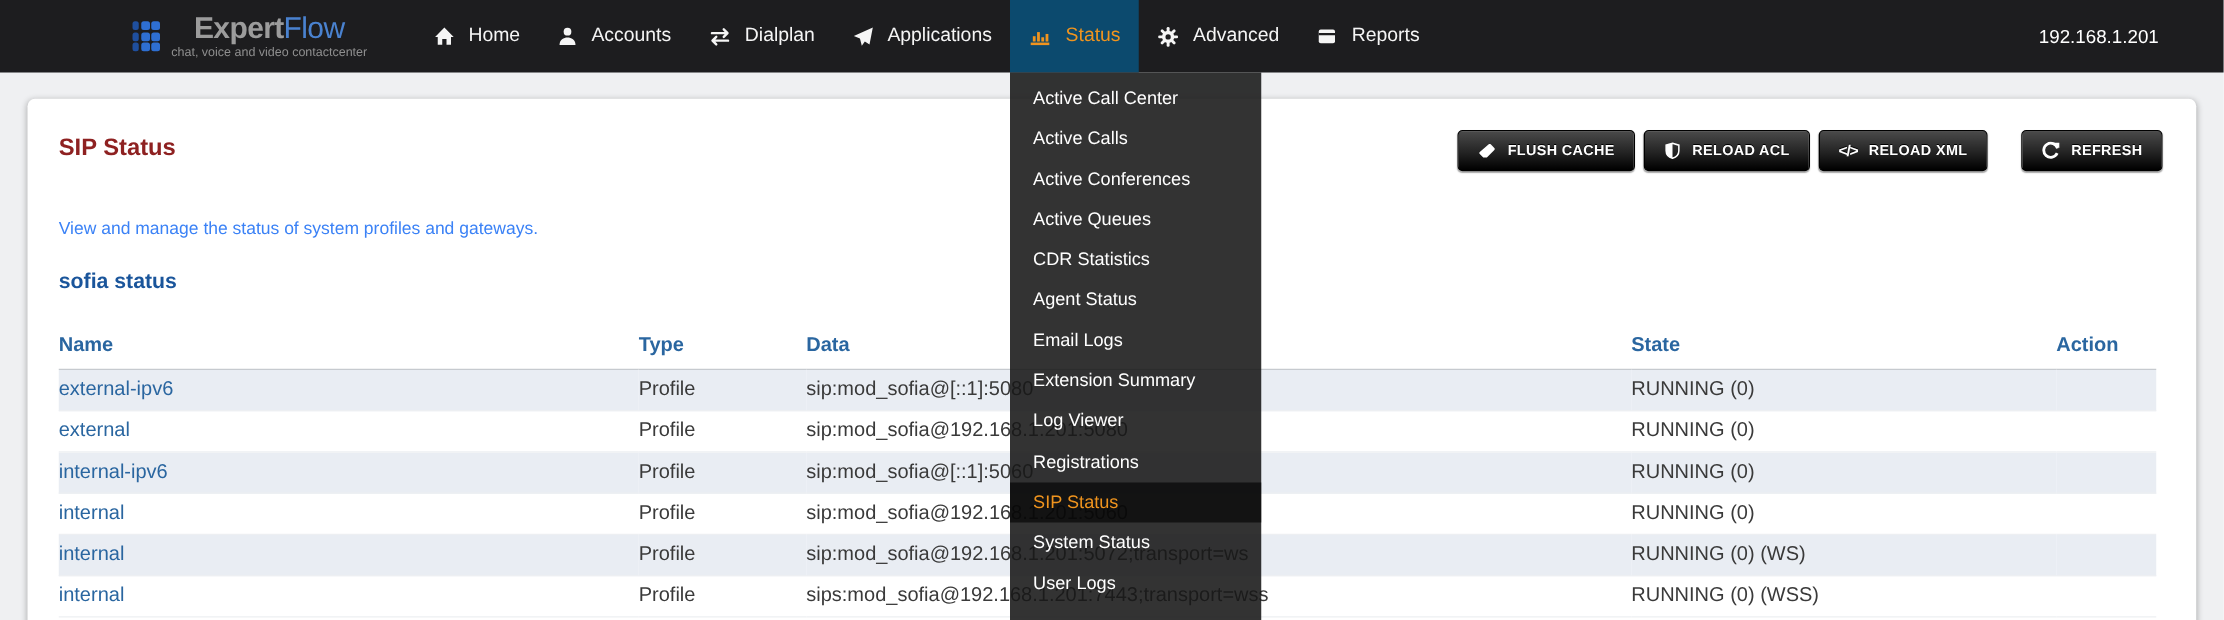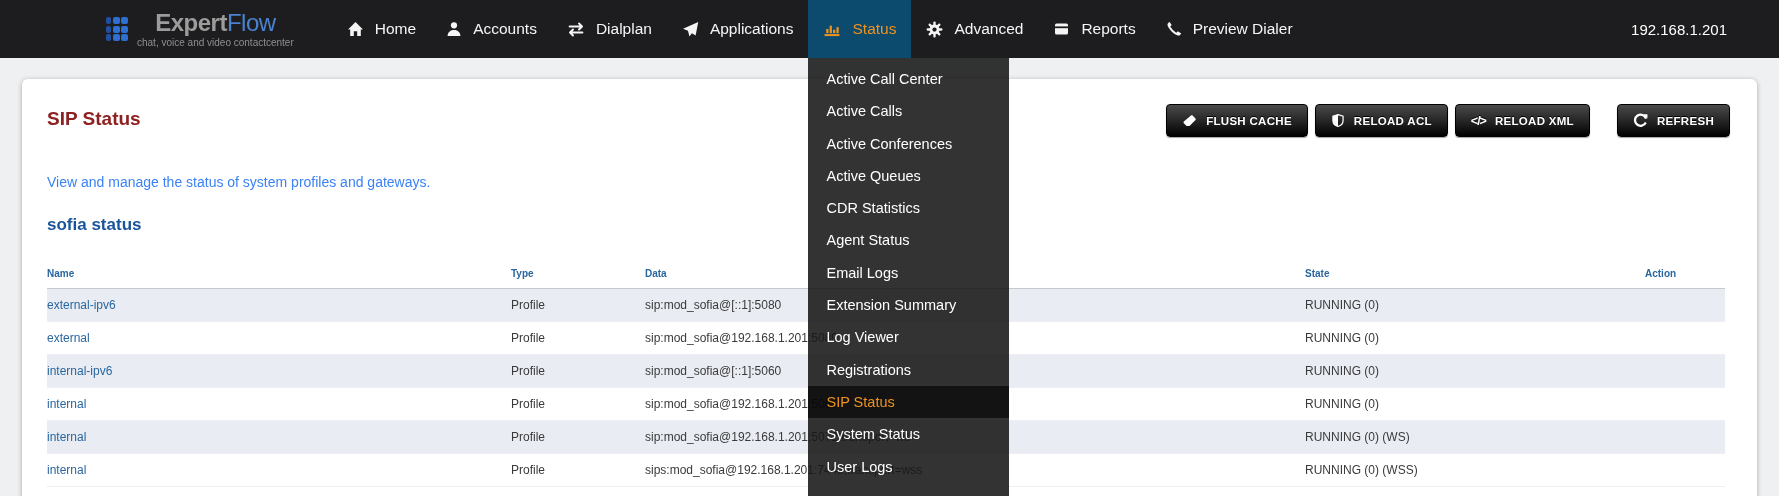--- a/index.html
+++ b/index.html
@@ -63,24 +63,24 @@
     color:#fff; font-size:11.5px; font-weight:bold; letter-spacing:0.3px; white-space:nowrap;
     text-shadow:0 -1px 0 #000; box-shadow:0 1px 1px rgba(0,0,0,0.35);
   }
   .btn.gap-left { margin-left:27px; }
   .btn .bicon { display:flex; align-items:center; }
   .code-glyph { font-weight:bold; font-size:12.5px; letter-spacing:-1px; }
 
   
   table { margin-top:33px; border-collapse:collapse; width:1678px; table-layout:fixed; }
   th {
-    color:#2a66a0; font-size:10px; text-align:left; font-weight:bold;
+    color:#2a66a0; font-size:16px; text-align:left; font-weight:bold;
     padding:0 0 9px 0; border-bottom:1px solid #c6cacf; cursor:pointer;
   }
-  td { font-size:12px; color:#3a3a3a; height:33px; padding:0; border-bottom:1px solid #edeff2; }
+  td { font-size:16px; color:#3a3a3a; height:33px; padding:0; border-bottom:1px solid #edeff2; }
   tr.striped td { background:#e9edf3; }
   td a { color:#2a66a0; text-decoration:none; cursor:pointer; }
 </style>
 </head>
 <body>
 
 <div class="navbar">
   <div class="logo">
     <span class="logo-grid">
       <i></i>
@@ -178,28 +178,20 @@
     <span class="nlabel">Advanced</span>
   </div>
       <div class="nav-item">
     <span class="nicon">
           <svg width="17" height="16" viewBox="0 0 16 16">
             <rect x="1.5" y="2.5" width="13" height="11" rx="1.6" fill="currentColor"></rect>
             <rect x="1.5" y="5.4" width="13" height="1.8" fill="#1d1d1f"></rect>
           </svg>
         </span>
     <span class="nlabel">Reports</span>
-  </div>
-      <div class="nav-item">
-    <span class="nicon">
-          <svg width="16" height="16" viewBox="0 0 16 16">
-            <path fill="currentColor" d="M3.6 1C2.3 1.6 1.3 2.8 1.5 4.1 2 7.7 8.6 14.2 12.1 14.6c1.3.2 2.5-.8 3.1-2.1l-3.3-2.2-1.6 1.4C8.7 11 5 7.3 4.3 5.6l1.4-1.6L3.6 1z"></path>
-          </svg>
-        </span>
-    <span class="nlabel">Preview Dialer</span>
   </div>
     </div>
 
   <div class="ip">192.168.1.201</div>
 </div>
 
 <div class="card">
   <div class="page-title">SIP Status</div>
 
   <div class="toolbar" id="toolbar">

